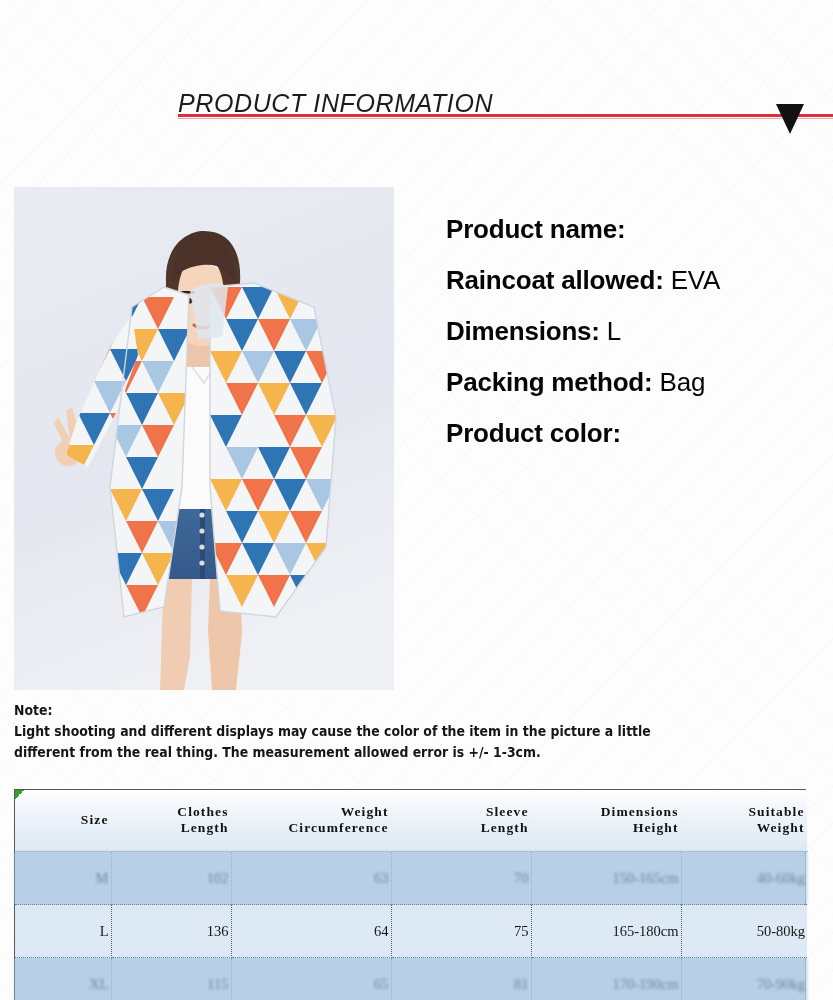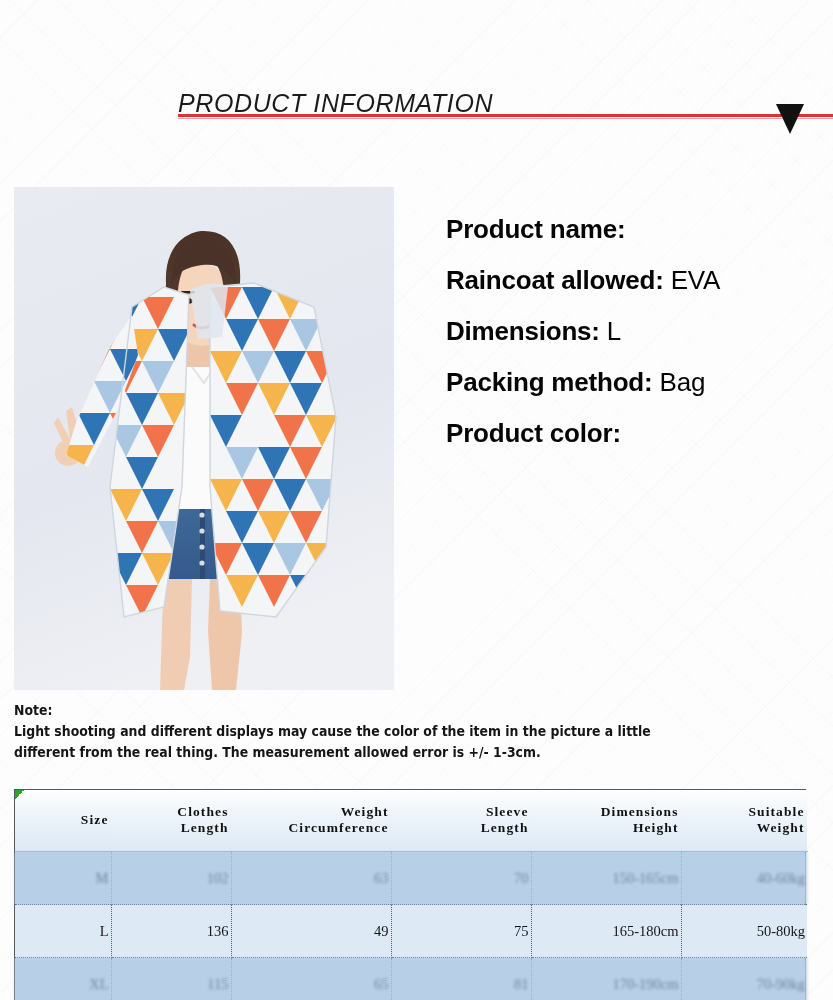--- a/index.html
+++ b/index.html
@@ -430,21 +430,21 @@
           <td>M</td>
           <td>102</td>
           <td>63</td>
           <td>70</td>
           <td>150-165cm</td>
           <td>40-60kg</td>
         </tr>
         <tr class="row-active">
           <td>L</td>
           <td>136</td>
-          <td>49</td>
+          <td>64</td>
           <td>75</td>
           <td>165-180cm</td>
           <td>50-80kg</td>
         </tr>
         <tr class="row-dim">
           <td>XL</td>
           <td>115</td>
           <td>65</td>
           <td>81</td>
           <td>170-190cm</td>

